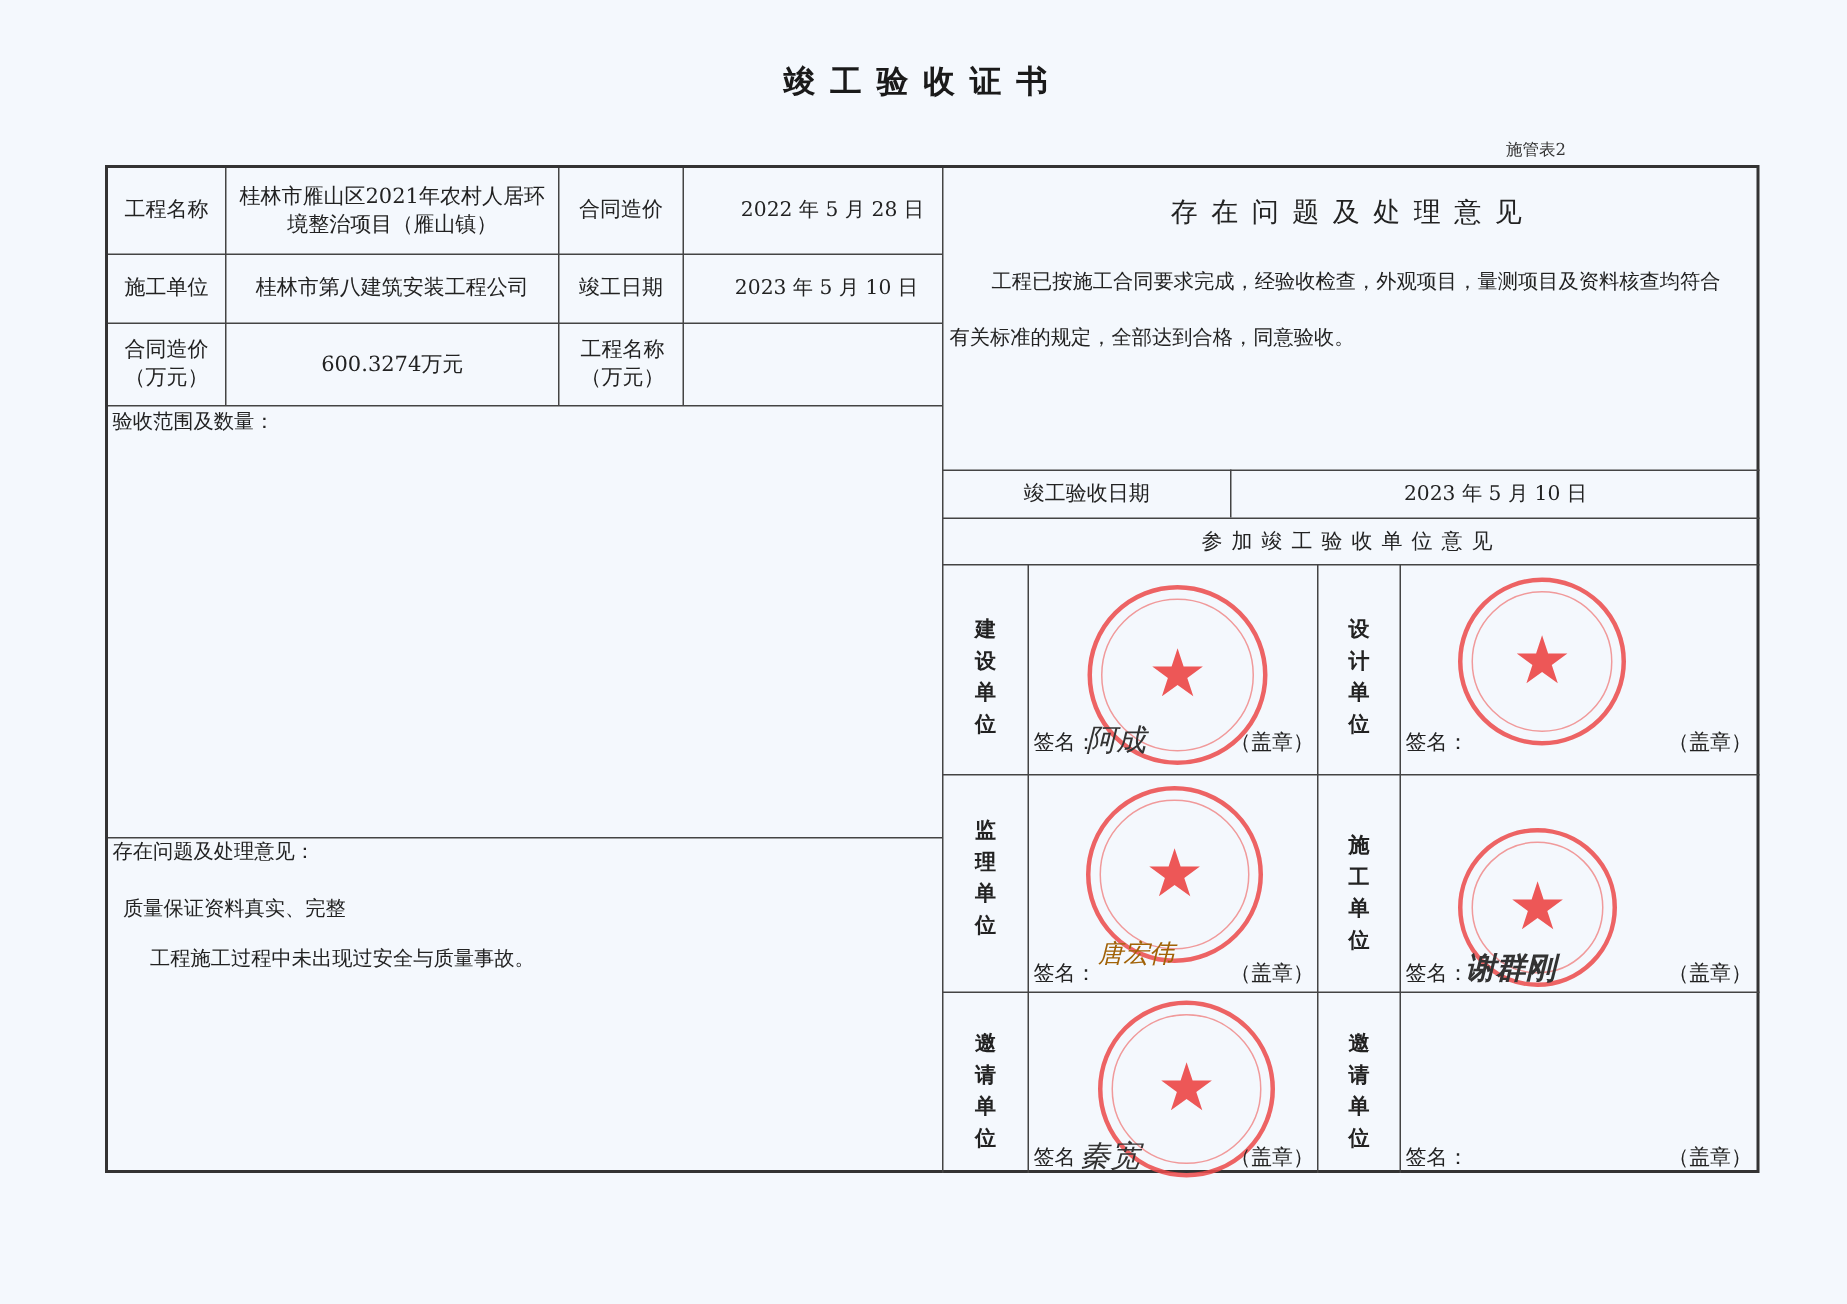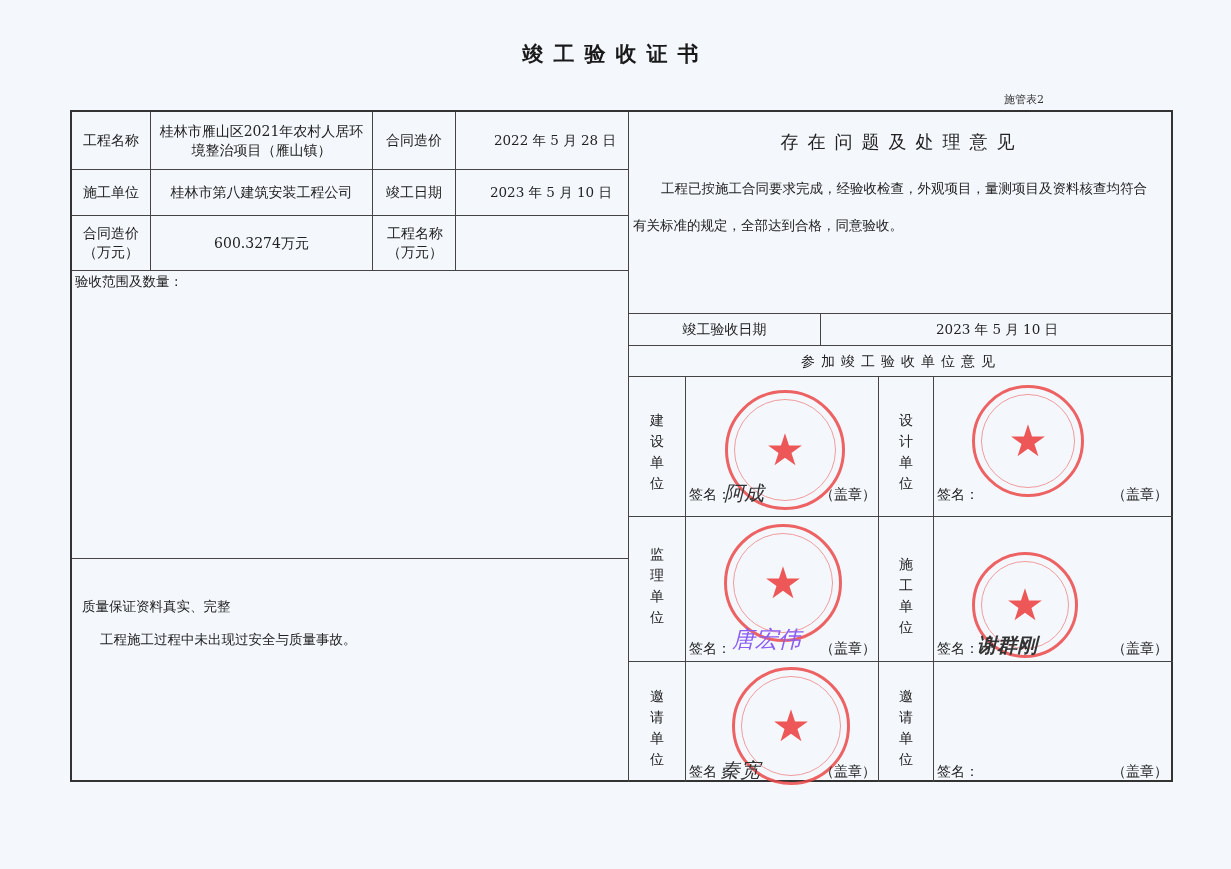--- a/index.html
+++ b/index.html
@@ -5,21 +5,21 @@
   * { box-sizing: border-box; margin: 0; padding: 0; }
   body { width: 1231px; height: 869px; background: #f4f8fd; font-family: "DejaVu Serif", "Liberation Serif", serif; color: #222; position: relative; overflow: hidden; }
   .title { position: absolute; top: 40px; left: 0; width: 1231px; text-align: center; font-family: "DejaVu Sans", sans-serif; font-weight: bold; font-size: 21px; letter-spacing: 10px; color: #1a1a1a; }
   .form-no { position: absolute; top: 92px; left: 1004px; font-size: 11px; color: #333; }
   .frame { position: absolute; left: 70px; top: 110px; width: 1103px; height: 672px; border: 2px solid #333; }
   .line { position: absolute; background: #444; }
   .h { height: 1px; }
   .v { width: 1px; }
   .cell { position: absolute; display: flex; align-items: center; justify-content: center; text-align: center; font-size: 14px; line-height: 19px; }
   .para { position: absolute; font-size: 13.5px; line-height: 19.5px; }
-  .vert { position: absolute; width: 20px; font-size: 14px; line-height: 21px; text-align: center; }
+  .vert { position: absolute; width: 20px; font-size: 14px; line-height: 21px; text-align: center; font-weight: bold; }
   .sig { position: absolute; font-size: 14px; }
   .seal { position: absolute; border: 3px solid #ec4a4a; border-radius: 50%; opacity: 0.85; }
   .seal .star { position: absolute; left: 50%; top: 50%; transform: translate(-50%,-50%); color: #ec3b3b; font-size: 44px; line-height: 1; }
   .seal .inner { position: absolute; inset: 6px; border: 1px solid #f08a8a; border-radius: 50%; }
   .scribble { position: absolute; font-family: Liberation Sans, sans-serif; font-style: italic; color: #333; font-size: 20px; }
 </style>
 </head>
 <body>
 
 <div class="title">竣工验收证书</div>
@@ -46,20 +46,21 @@
   <div class="cell" style="left:301px;top:58px;width:82px;height:45px">竣工日期</div>
   <div class="cell" style="left:384px;top:58px;width:172px;height:45px;justify-content:flex-end;padding-right:16px;font-size:13.5px">2023 年 5 月 10 日</div>
 
   <div class="cell" style="left:6px;top:104px;width:66px;height:54px">合同造价（万元）</div>
   <div class="cell" style="left:79px;top:104px;width:221px;height:54px">600.3274万元</div>
   <div class="cell" style="left:310px;top:104px;width:66px;height:54px">工程名称（万元）</div>
   <div class="cell" style="left:384px;top:104px;width:172px;height:54px"></div>
 
   <div class="para" style="left:3px;top:160px;width:550px">验收范围及数量：</div>
 
+  <div class="para" style="left:3px;top:447px;width:550px">存在问题及处理意见：</div>
   <div class="para" style="left:10px;top:485px;width:540px">质量保证资料真实、完整</div>
   <div class="para" style="left:28px;top:518px;width:520px">工程施工过程中未出现过安全与质量事故。</div>
 
   <div class="cell" style="left:557px;top:14px;width:546px;height:30px;font-size:18px;letter-spacing:9px">存在问题及处理意见</div>
   <div class="para" style="left:561px;top:58px;width:520px;text-indent:28px;line-height:37px;font-size:13.5px">工程已按施工合同要求完成，经验收检查，外观项目，量测项目及资料核查均符合有关标准的规定，全部达到合格，同意验收。</div>
 
   <div class="line h" style="left:556px;top:201px;width:545px"></div>
   <div class="line h" style="left:556px;top:233px;width:545px"></div>
   <div class="line h" style="left:556px;top:264px;width:545px"></div>
   <div class="line v" style="left:748px;top:201px;height:32px"></div>
@@ -90,21 +91,21 @@
     </div>
   <div class="sig" style="left:865px;top:374px">签名：</div>
   <div class="sig" style="left:1040px;top:374px">（盖章）</div>
 
   <div class="vert" style="left:575px;top:432px">监理单位</div>
   <div class="seal" style="left:652px;top:412px;width:118px;height:118px">
       <div class="inner"></div>
       <div class="star">★</div>
     </div>
   <div class="sig" style="left:617px;top:528px">签名：</div>
-  <div class="scribble" style="left:660px;top:512px;color:#8b5cf6;font-size:23px">唐宏伟</div>
+  <div class="scribble" style="left:660px;top:512px;color:#a16207;font-size:17px">唐宏伟</div>
   <div class="sig" style="left:748px;top:528px">（盖章）</div>
 
   <div class="vert" style="left:824px;top:442px">施工单位</div>
   <div class="seal" style="left:900px;top:440px;width:106px;height:106px">
       <div class="inner"></div>
       <div class="star">★</div>
     </div>
   <div class="sig" style="left:865px;top:528px">签名：</div>
   <div class="scribble" style="left:905px;top:520px;font-weight:bold">谢群刚</div>
   <div class="sig" style="left:1040px;top:528px">（盖章）</div>

